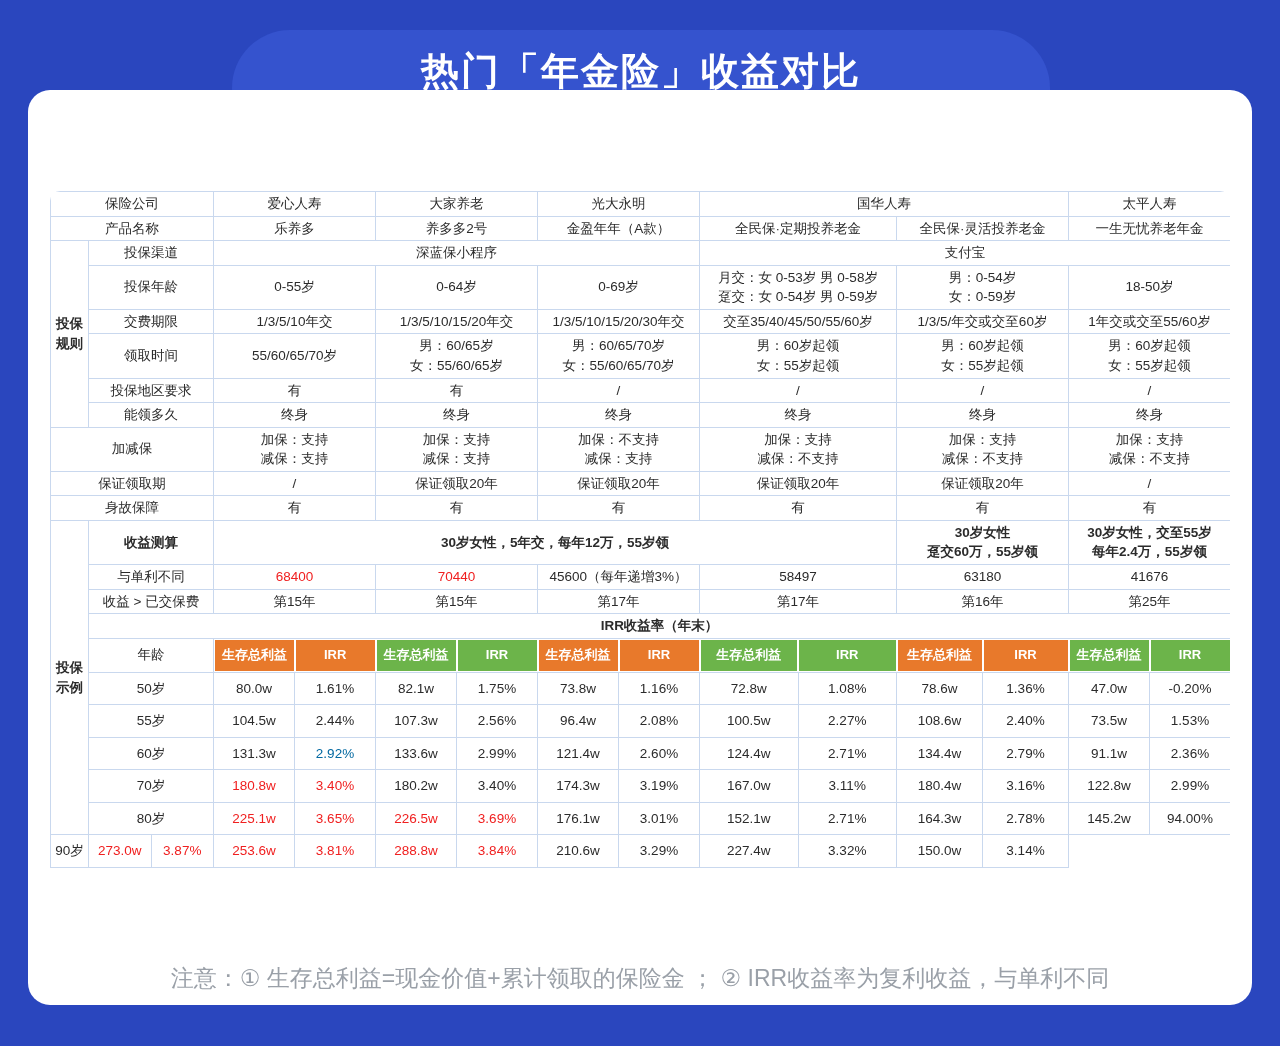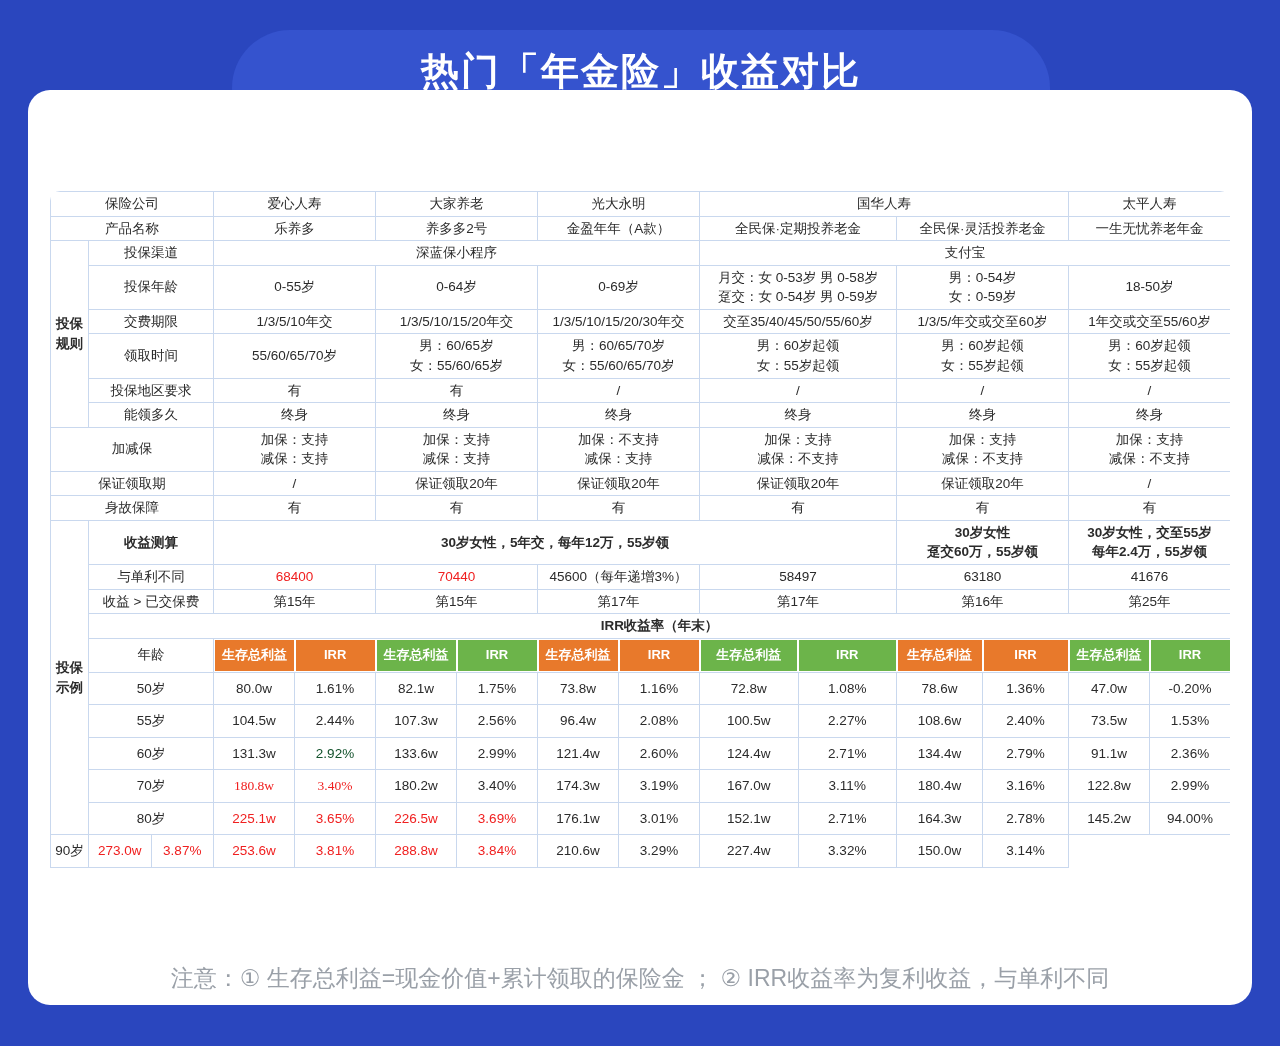--- a/index.html
+++ b/index.html
@@ -393,21 +393,21 @@
                 <div style="flex:1;padding:6px 0;border-right:1px solid #C9D8EE;color:#2B2B2B">73.5w</div>
                 <div style="flex:1;padding:6px 0;color:#2B2B2B">1.53%</div>
               </div>
             </td>
           </tr>
           <tr>
             <td class="rowlabel">60岁</td>
             <td style="padding: 0px;">
               <div style="display:flex;width:100%;height:100%">
                 <div style="flex:1;padding:6px 0;border-right:1px solid #C9D8EE;color:#2B2B2B">131.3w</div>
-                <div style="flex:1;padding:6px 0;color:#14532d">2.92%</div>
+                <div style="flex:1;padding:6px 0;color:#0369a1">2.92%</div>
               </div>
             </td>
             <td style="padding: 0px;">
               <div style="display:flex;width:100%;height:100%">
                 <div style="flex:1;padding:6px 0;border-right:1px solid #C9D8EE;color:#2B2B2B">133.6w</div>
                 <div style="flex:1;padding:6px 0;color:#2B2B2B">2.99%</div>
               </div>
             </td>
             <td style="padding: 0px;">
               <div style="display:flex;width:100%;height:100%">
@@ -429,21 +429,21 @@
             </td>
             <td style="padding: 0px;">
               <div style="display:flex;width:100%;height:100%">
                 <div style="flex:1;padding:6px 0;border-right:1px solid #C9D8EE;color:#2B2B2B">91.1w</div>
                 <div style="flex:1;padding:6px 0;color:#2B2B2B">2.36%</div>
               </div>
             </td>
           </tr>
           <tr>
             <td class="rowlabel">70岁</td>
-            <td class="tint" style="padding: 0px; font-family: Liberation Serif, serif;">
+            <td class="tint" style="padding: 0px;">
               <div style="display:flex;width:100%;height:100%">
                 <div style="flex:1;padding:6px 0;border-right:1px solid #C9D8EE;color:#F02020">180.8w</div>
                 <div style="flex:1;padding:6px 0;color:#F02020">3.40%</div>
               </div>
             </td>
             <td class="tint" style="padding: 0px;">
               <div style="display:flex;width:100%;height:100%">
                 <div style="flex:1;padding:6px 0;border-right:1px solid #C9D8EE;color:#2B2B2B">180.2w</div>
                 <div style="flex:1;padding:6px 0;color:#2B2B2B">3.40%</div>
               </div>

